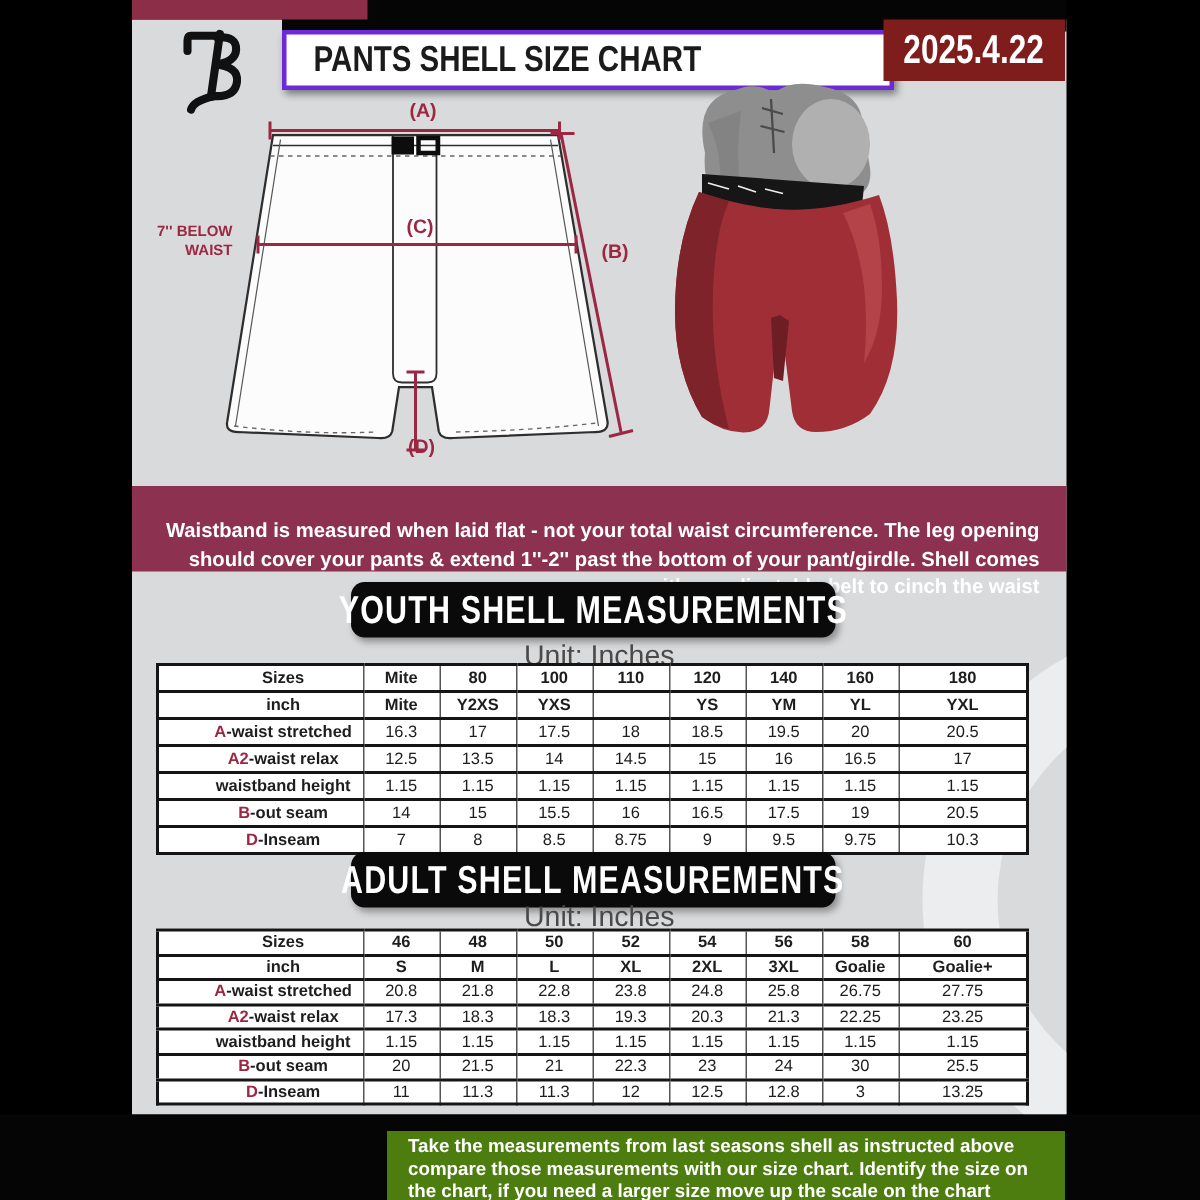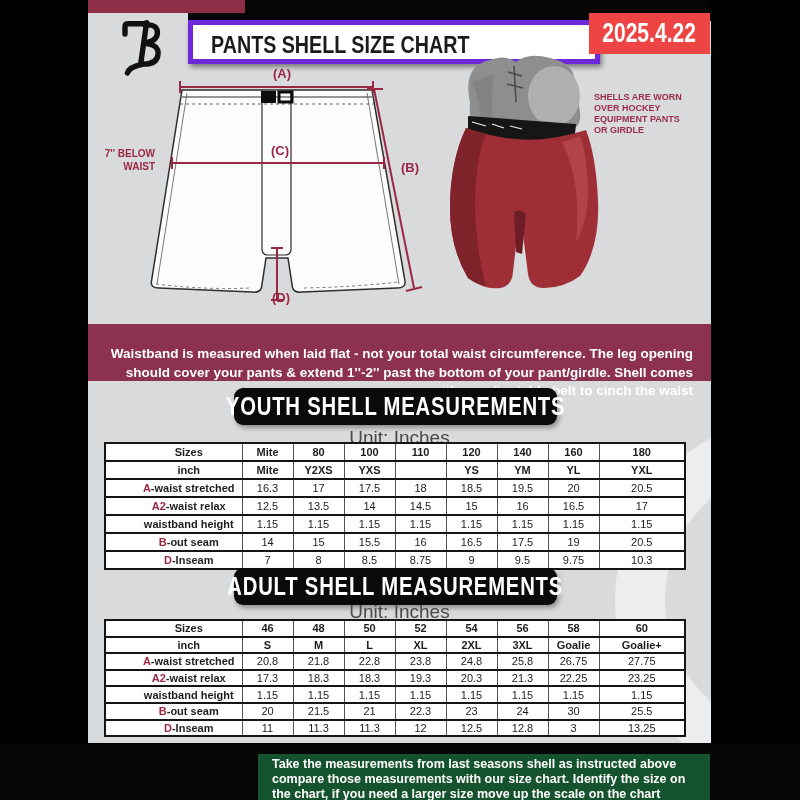--- a/index.html
+++ b/index.html
@@ -5,24 +5,24 @@
   html,body{margin:0;padding:0;background:#000;}
   .canvas{position:relative;width:800px;height:800px;background:#000;overflow:hidden;
           font-family:"Liberation Sans",sans-serif;}
   .panel{position:absolute;left:88px;top:13px;width:623px;height:730px;background:#d9dadc;overflow:hidden;}
   .wm-ring{position:absolute;left:527px;top:402px;width:270px;height:270px;border-radius:50%;
            border:50px solid rgba(255,255,255,0.5);}
   .hdr-band{position:absolute;left:188px;top:0;width:523px;height:21px;background:#050505;}
   .top-strip{position:absolute;left:88px;top:0;width:157px;height:13px;background:#8d2e49;}
   .logo{position:absolute;left:118px;top:16px;}
   .titlebar{position:absolute;left:188px;top:20px;width:402px;height:34px;background:#fff;
-            border:5px solid #6d28d9;box-shadow:2px 3px 5px rgba(0,0,0,0.45);display:flex;align-items:flex-end;}
+            border:3px solid #6d28d9;box-shadow:2px 3px 5px rgba(0,0,0,0.45);display:flex;align-items:center;}
   .title-text{font-size:24px;font-weight:bold;color:#1b1b1b;padding-left:22px;display:inline-block;
               transform:scaleX(0.82);transform-origin:left center;white-space:nowrap;}
-  .datebox{position:absolute;left:589px;top:13px;width:121px;height:41px;background:#ef4444;
+  .datebox{position:absolute;left:589px;top:13px;width:121px;height:41px;background:#7f1d1d;
            display:flex;align-items:center;justify-content:center;}
   .date-text{font-size:27px;font-weight:bold;color:#fff;display:inline-block;transform:scaleX(0.78);white-space:nowrap;}
   .diagram{position:absolute;left:100px;top:52px;}
   .photo{position:absolute;left:442px;top:52px;}
   .caption{position:absolute;left:594px;top:92px;width:100px;font-size:9px;line-height:11px;
            font-weight:bold;color:#9c2d49;}
   .notice{position:absolute;left:88px;top:324px;width:623px;height:57px;background:#8c3150;
           color:#fff;font-size:13.5px;line-height:18.5px;font-weight:bold;text-align:right;
           box-sizing:border-box;padding:21px 18px 0 18px;}
   .sec-head{position:absolute;left:234px;width:323px;height:37px;background:#0a0a0a;border-radius:9px;
@@ -34,21 +34,21 @@
   table{border-collapse:collapse;background:#fff;border:2px solid #151515;table-layout:fixed;}
   col.c-lbl{width:137px;} col.c-v{width:51px;} col.c-last{width:86px;}
   td{border-top:2px solid #151515;border-left:1px solid #555;font-size:11px;color:#1d1d1d;
      text-align:center;padding:0;overflow:hidden;white-space:nowrap;}
   td:first-child{border-left:none;}
   .t-youth td{height:16px;} .t-adult td{height:14.6px;}
   td.lbl{text-align:center;padding-left:30px;font-weight:bold;}
   tr.hdr td{font-weight:bold;}
   .pre{color:#9b2743;}
   .footer-black{position:absolute;left:0;top:743px;width:800px;height:57px;background:#050505;}
-  .footer-note{position:absolute;left:258px;top:754px;width:452px;height:46px;background:#14532d;
+  .footer-note{position:absolute;left:258px;top:754px;width:452px;height:46px;background:#4d7c0f;
                color:#fff;font-size:12.5px;line-height:15px;font-weight:bold;box-sizing:border-box;
                padding:3px 8px 0 14px;}
   .footer-brand{position:absolute;left:112px;top:763px;display:flex;align-items:center;}
   .brand-text{color:#f2f2f2;font-size:12px;font-weight:bold;letter-spacing:4.5px;margin-left:8px;white-space:nowrap;}
 </style>
 </head>
 <body>
 
 <div class="canvas">
 
@@ -121,21 +121,20 @@
     <ellipse cx="112" cy="44" rx="26" ry="30" fill="#b0b0b0"></ellipse>
     <path d="M72,14 L74,50 M66,20 L80,24 M65,32 L81,36" stroke="#4a4a4a" stroke-width="1.5" fill="none"></path>
     <path d="M26,64 L134,72 L132,92 L26,84 Z" fill="#161616"></path>
     <path d="M30,70 L44,74 M50,72 L62,76 M68,74 L80,77" stroke="#efefef" stroke-width="1.2" fill="none"></path>
     <path d="M24,76 Q8,110 8,156 Q8,196 26,226 Q42,238 58,236 Q70,234 71,220 L78,158 L86,222 Q88,236 102,236 Q122,236 138,224 Q158,196 156,148 Q154,104 144,78 Q100,92 64,86 Q40,82 24,76 Z" fill="#a02e36"></path>
     <path d="M24,76 Q8,110 8,156 Q8,196 26,226 Q34,232 44,234 Q30,180 34,130 Q36,100 44,82 Z" fill="#7f232b"></path>
     <path d="M72,160 L78,158 L84,162 L80,202 L74,200 Z" fill="#6d1e25"></path>
     <path d="M120,90 Q140,130 134,190 Q146,170 146,140 Q146,106 138,84 Z" fill="#b8474f" opacity="0.8"></path>
   </svg>
 
-  <div class="caption">SHELLS ARE WORN OVER HOCKEY EQUIPMENT PANTS OR GIRDLE</div>
 
   <div class="notice">Waistband is measured when laid flat - not your total waist circumference. The leg opening should cover your pants &amp; extend 1''-2'' past the bottom of your pant/girdle. Shell comes with an adjustable belt to cinch the waist</div>
 
   <div class="sec-head" style="top:388px;">
     <span>YOUTH SHELL MEASUREMENTS</span>
   </div>
   <div class="unit" style="top:427px;">Unit: Inches</div>
   <div class="table-wrap" style="top:442px;">
     <table class="t-youth">
       <colgroup>

